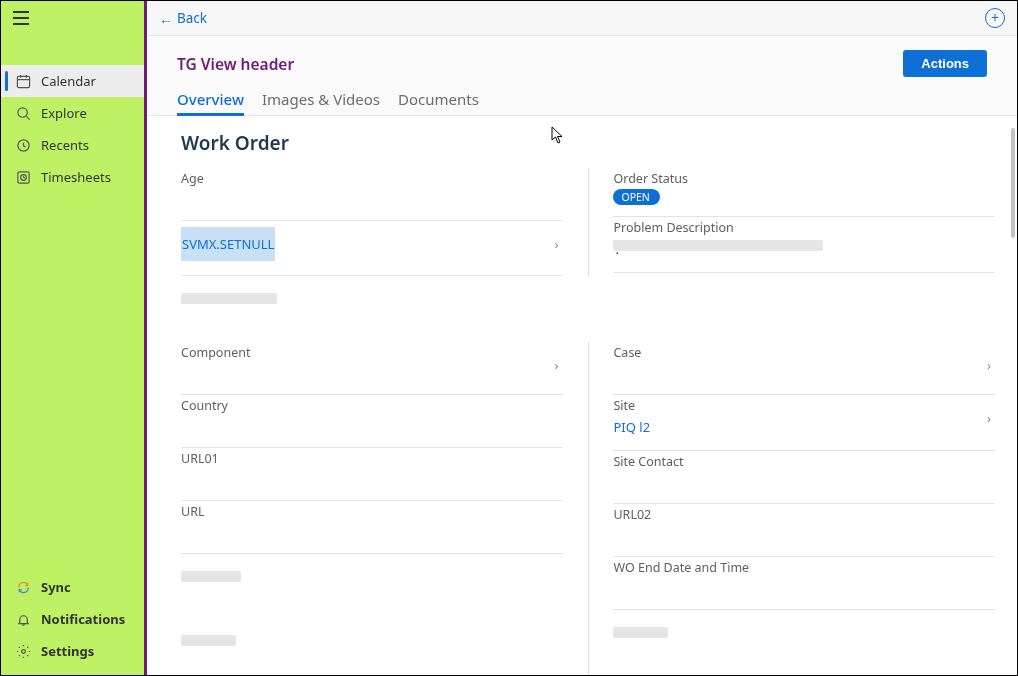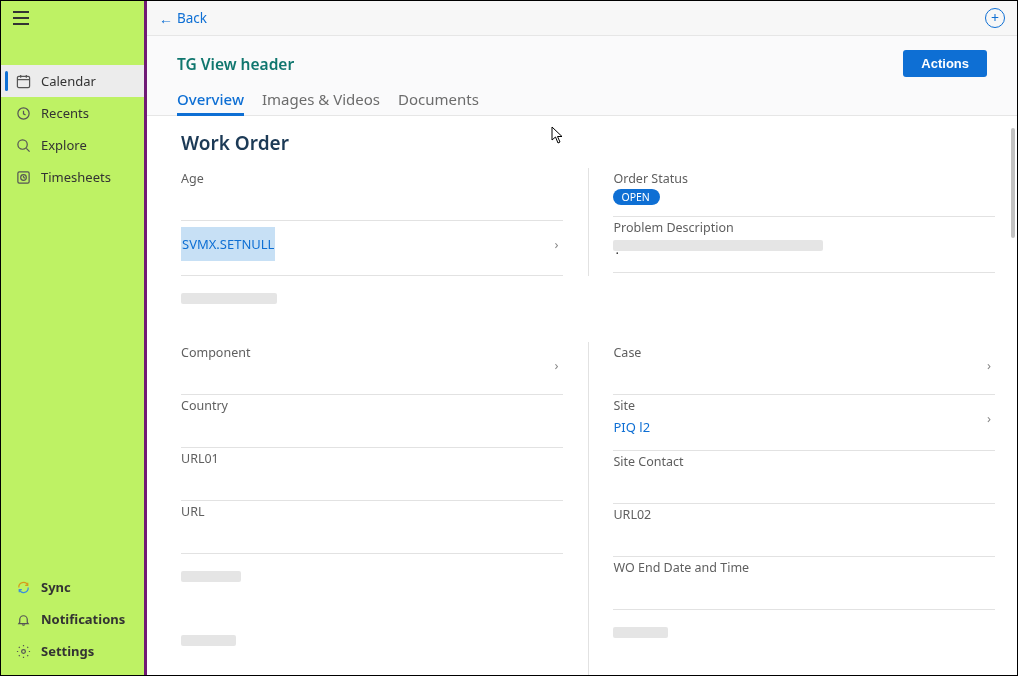--- a/index.html
+++ b/index.html
@@ -141,21 +141,21 @@
     display: flex;
     flex-direction: column;
   }
   .header-row {
     display: flex;
     align-items: center;
   }
   .view-title {
     font-size: 15.5px;
     font-weight: 600;
-    color: #0f766e;
+    color: #701a75;
   }
   .actions-btn {
     margin-left: auto;
     background: var(--blue);
     color: #ffffff;
     font-size: 13px;
     font-weight: 600;
     border: none;
     border-radius: 3px;
     padding: 6px 18px;
@@ -320,35 +320,35 @@
             <line x1="5" y1="1" x2="5" y2="4"></line>
             <line x1="11" y1="1" x2="11" y2="4"></line>
           </svg>
         </span>
         <span>Calendar</span>
       </div>
 
       <div class="nav-item">
         <span class="nav-icon">
           <svg width="15" height="15" viewBox="0 0 16 16" fill="none" stroke="#555" stroke-width="1.3">
+            <circle cx="7" cy="7" r="5"></circle>
+            <line x1="11" y1="11" x2="14.5" y2="14.5"></line>
+          </svg>
+        </span>
+        <span>Explore</span>
+      </div>
+
+      <div class="nav-item">
+        <span class="nav-icon">
+          <svg width="15" height="15" viewBox="0 0 16 16" fill="none" stroke="#555" stroke-width="1.3">
             <circle cx="8" cy="8" r="6"></circle>
             <path d="M8 5 V8.3 L10.2 9.6"></path>
           </svg>
         </span>
         <span>Recents</span>
-      </div>
-
-      <div class="nav-item">
-        <span class="nav-icon">
-          <svg width="15" height="15" viewBox="0 0 16 16" fill="none" stroke="#555" stroke-width="1.3">
-            <circle cx="7" cy="7" r="5"></circle>
-            <line x1="11" y1="11" x2="14.5" y2="14.5"></line>
-          </svg>
-        </span>
-        <span>Explore</span>
       </div>
 
       <div class="nav-item">
         <span class="nav-icon">
           <svg width="15" height="15" viewBox="0 0 16 16" fill="none" stroke="#555" stroke-width="1.3">
             <rect x="2" y="2" width="12" height="12" rx="1.5"></rect>
             <circle cx="8" cy="8" r="3"></circle>
             <line x1="8" y1="8" x2="8" y2="6.2"></line>
             <line x1="8" y1="8" x2="9.5" y2="8.6"></line>
           </svg>

